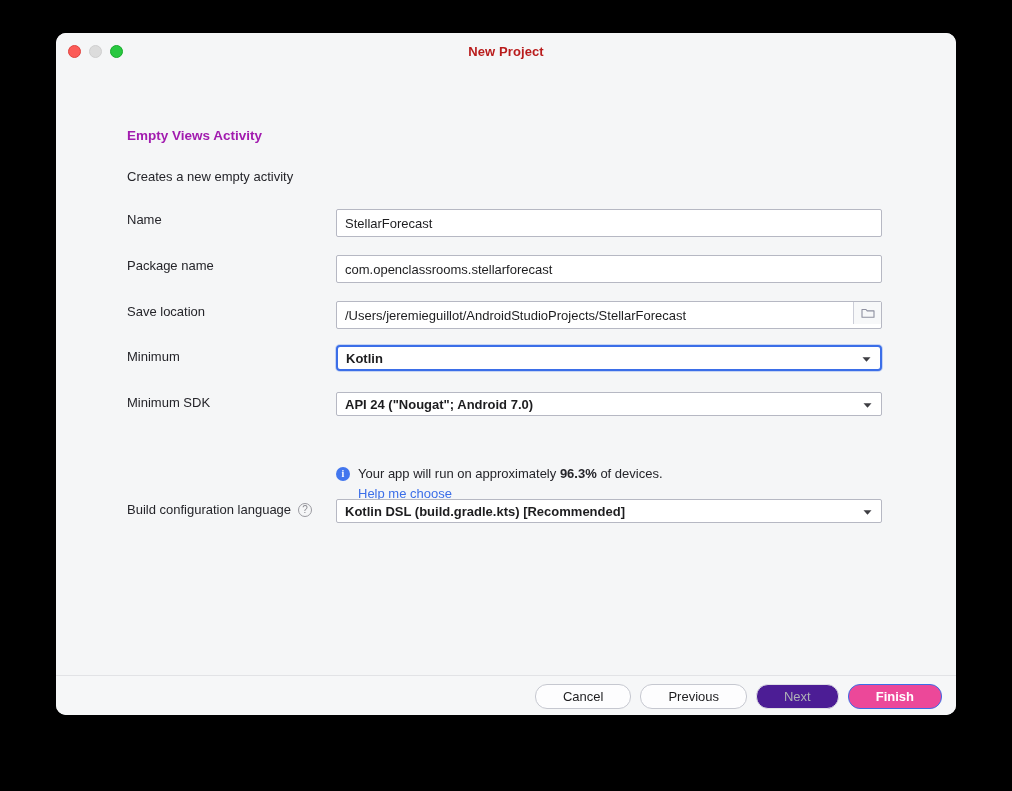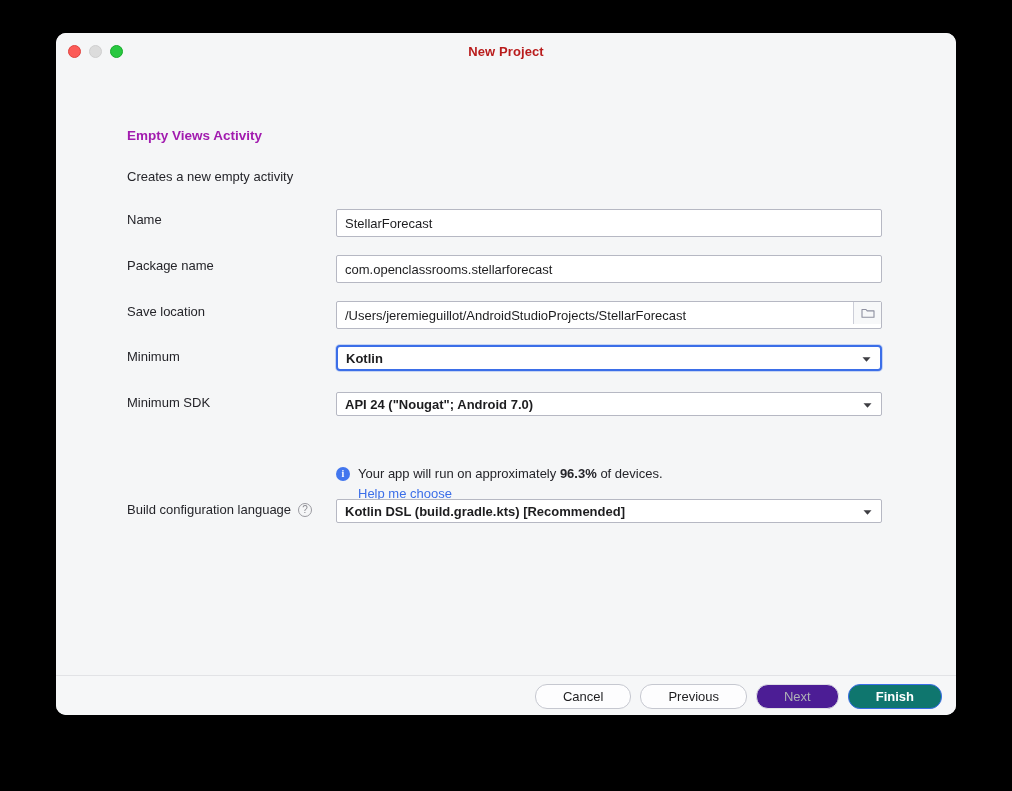--- a/index.html
+++ b/index.html
@@ -208,21 +208,21 @@
     align-items: center;
     justify-content: center;
   }
   .btn.disabled {
     color: #aeb0b6;
     border-color: #dfe0e5;
     background: #4c1d95;
     cursor: default;
   }
   .btn.primary {
-    background: #0f766e;
+    background: #ec4899;
     border-color: #3b6ee8;
     color: #ffffff;
     font-weight: bold;
     min-width: 80px;
   }
 </style>
 </head>
 <body>
 
 <div id="root">

